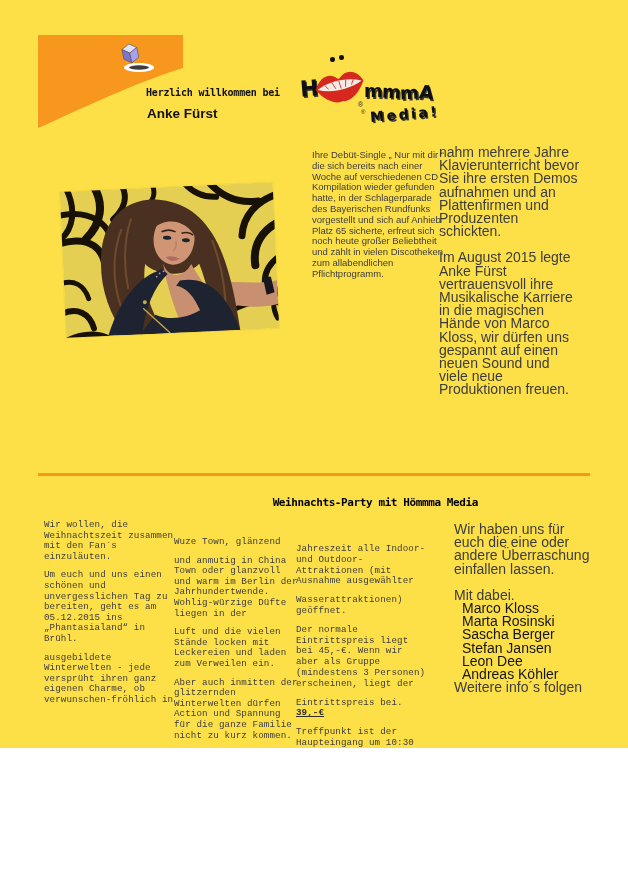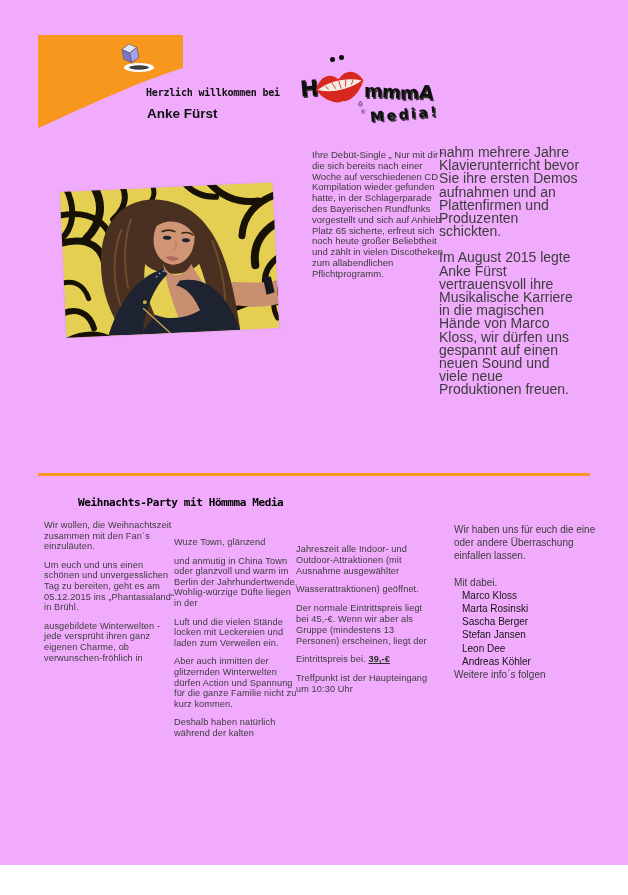--- a/index.html
+++ b/index.html
@@ -1,16 +1,16 @@
 <!DOCTYPE html>
 <html><head>
 <meta charset="utf-8">
 <style>
   html,body{margin:0;padding:0;background:#ffffff;}
-  #page{position:relative;width:628px;height:865px;background:#f0abfc;overflow:hidden;
+  #page{position:relative;width:628px;height:748px;background:#fde047;overflow:hidden;
         font-family:"Liberation Sans",sans-serif;color:#3c3c3c;}
   .abs{position:absolute;}
 
   
   .welcome{font:bold 10px/12px "DejaVu Sans Mono",monospace;color:#111;letter-spacing:-0.2px;}
   .artist{font:bold 13.5px/16px "Liberation Sans",sans-serif;color:#111;text-align:center;}
 
   
   .logo3d{color:#0f0f0f;text-shadow:1.3px 1.5px 0 #3a3a3a;font-family:"DejaVu Sans",sans-serif;font-weight:bold;}
   .dot{position:absolute;width:4.5px;height:4.5px;border-radius:50%;background:#0f0f0f;}
@@ -18,24 +18,24 @@
   
   .photo{overflow:hidden;transform:rotate(-2.6deg);box-shadow:0 0 0 1px rgba(0,0,0,0.04);}
 
   
   .intro-mid{font-size:9.5px;line-height:10.8px;}
   .intro-mid p{margin:0;}
   .intro-right{font-size:14px;line-height:13.2px;}
   .intro-right p{margin:0 0 13px 0;}
 
   
-  .party-title{font:bold 11px/13px "DejaVu Sans Mono",monospace;color:#000;letter-spacing:-0.4px;text-align:left;}
-  .colA{font-size:9.2px;line-height:10.6px;letter-spacing:0.1px;}
+  .party-title{font:bold 11px/13px "DejaVu Sans Mono",monospace;color:#000;letter-spacing:-0.4px;text-align:right;}
+  .colA{font-size:9.2px;line-height:10.6px;letter-spacing:0.1px;font-family:Liberation Mono, monospace;}
   .colA p{margin:0 0 8px 0;}
-  .colB{font-size:10px;line-height:13.2px;}
+  .colB{font-size:14px;line-height:13.2px;}
   .colB p{margin:0;}
   .price{font-weight:bold;text-decoration:underline;color:#2e2e2e;}
   .name-line{font-weight:normal;color:#141414;padding-left:8px;}
   .gap12{height:13px;}
 </style>
 </head>
 <body>
 
 <div id="page">
 
@@ -161,21 +161,21 @@
     <p>Wuze Town, glänzend</p>
     <p>und anmutig in China Town oder glanzvoll und warm im Berlin der Jahrhundertwende. Wohlig-würzige Düfte liegen in der</p>
     <p>Luft und die vielen Stände locken mit Leckereien und laden zum Verweilen ein.</p>
     <p>Aber auch inmitten der glitzernden Winterwelten dürfen Action und Spannung für die ganze Familie nicht zu kurz kommen.</p>
     <p>Deshalb haben natürlich während der kalten</p>
   </div>
 
   <div class="abs colA" style="left:296px;top:544px;width:133px;line-height:10.8px;">
     <p>Jahreszeit alle Indoor- und Outdoor-Attraktionen (mit Ausnahme ausgewählter</p>
     <p>Wasserattraktionen) geöffnet.</p>
-    <p>Der normale Eintrittspreis liegt bei 45,-€. Wenn wir aber als Gruppe (mindestens 13 Personen) erscheinen, liegt der</p>
+    <p>Der normale Eintrittspreis liegt bei 45,-€. Wenn wir aber als Gruppe (mindestens 3 Personen) erscheinen, liegt der</p>
     <p><span>Eintrittspreis bei. </span><span class="price">39,-€</span></p>
     <p>Treffpunkt ist der Haupteingang um 10:30 Uhr</p>
   </div>
 
   <div class="abs colB" style="left:454px;top:523px;width:143px;">
     <p>Wir haben uns für euch die eine oder andere Überraschung einfallen lassen.</p>
     <div class="gap12"></div>
     <p>Mit dabei.</p>
     <p class="name-line">Marco Kloss</p>
     <p class="name-line">Marta Rosinski</p>

